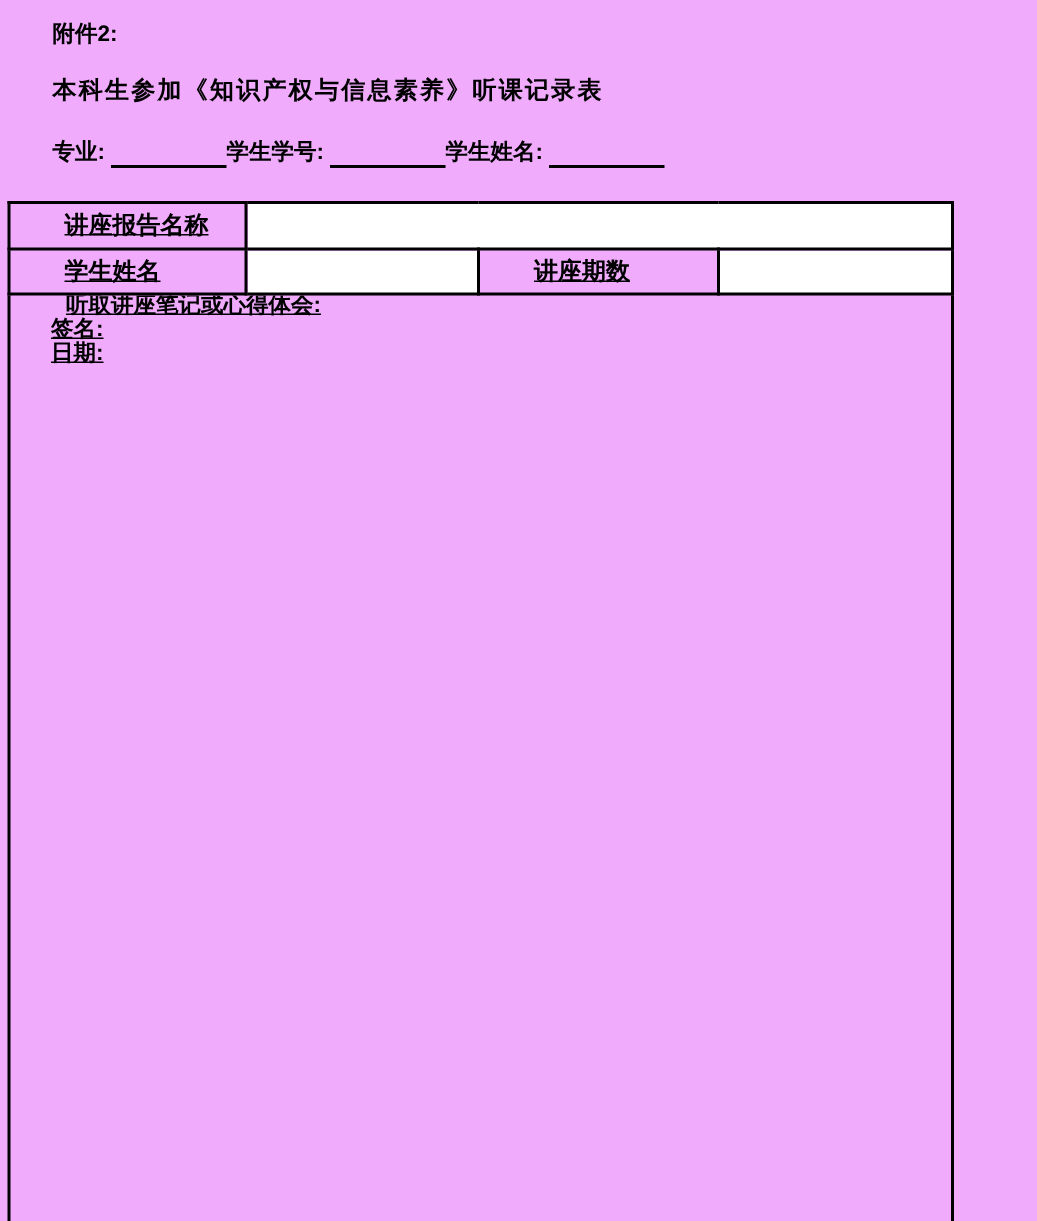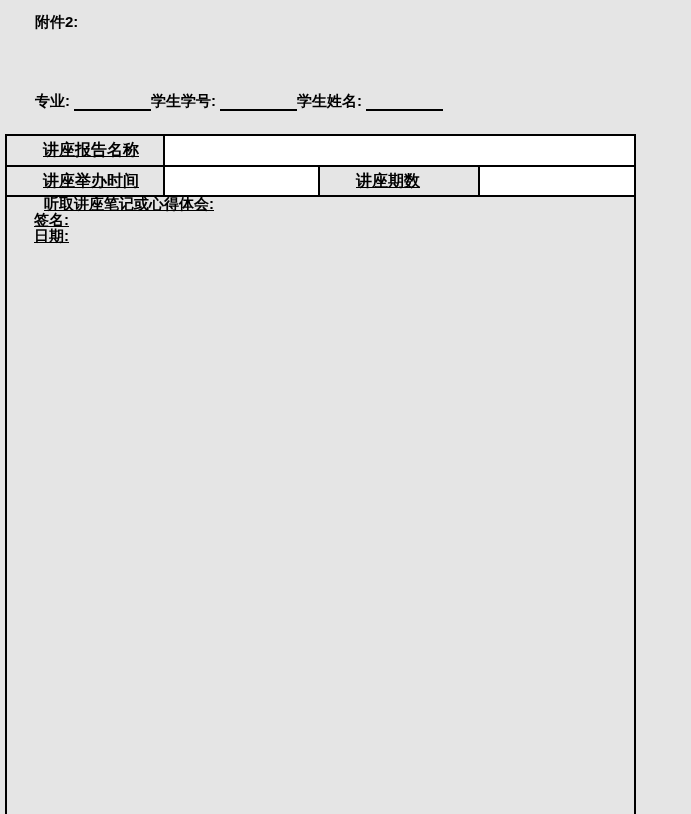--- a/index.html
+++ b/index.html
@@ -1,21 +1,21 @@
 <!DOCTYPE html>
 <html><head>
 <meta charset="utf-8">
 <style>
   * { box-sizing: border-box; margin: 0; padding: 0; }
   html, body { background: #ffffff; }
   .page {
     position: relative;
     width: 691px;
     height: 814px;
-    background: #e5e5e5;
+    background: #f0abfc;
     color: #000000;
     font-family: "Liberation Sans", "DejaVu Sans", sans-serif;
     overflow: hidden;
   }
   .attachment {
     position: absolute;
     left: 35px;
     top: 13px;
     font-size: 15px;
     font-weight: bold;
@@ -81,39 +81,40 @@
   .notes-heading { display: block; margin-left: 10px; margin-top: -1px; }
   .notes-line { display: block; }
 </style>
 </head>
 <body>
 
 <div class="page">
 
   <div class="attachment">附件2:</div>
 
+  <div class="doc-title">本科生参加《知识产权与信息素养》听课记录表</div>
 
   <div class="student-line">
     <span>专业:</span><span class="blank"></span><span>学生学号:</span><span class="blank"></span><span>学生姓名:</span><span class="blank"></span>
   </div>
 
   <table class="record-table">
     <colgroup>
       <col style="width:158px">
       <col style="width:155px">
       <col style="width:160px">
       <col style="width:156px">
     </colgroup>
     <tbody>
       <tr class="data-row">
         <td class="label-cell">讲座报告名称</td>
         <td class="value-cell" colspan="3"></td>
       </tr>
       <tr class="data-row-last">
-        <td class="label-cell">讲座举办时间</td>
+        <td class="label-cell">学生姓名</td>
         <td class="value-cell"></td>
         <td class="label-cell">讲座期数</td>
         <td class="value-cell"></td>
       </tr>
       <tr class="notes-row">
         <td class="notes-cell" colspan="4">
           <span class="notes-heading">听取讲座笔记或心得体会:</span>
           <span class="notes-line">签名:</span>
           <span class="notes-line">日期:</span>
           <span class="notes-line"></span>

